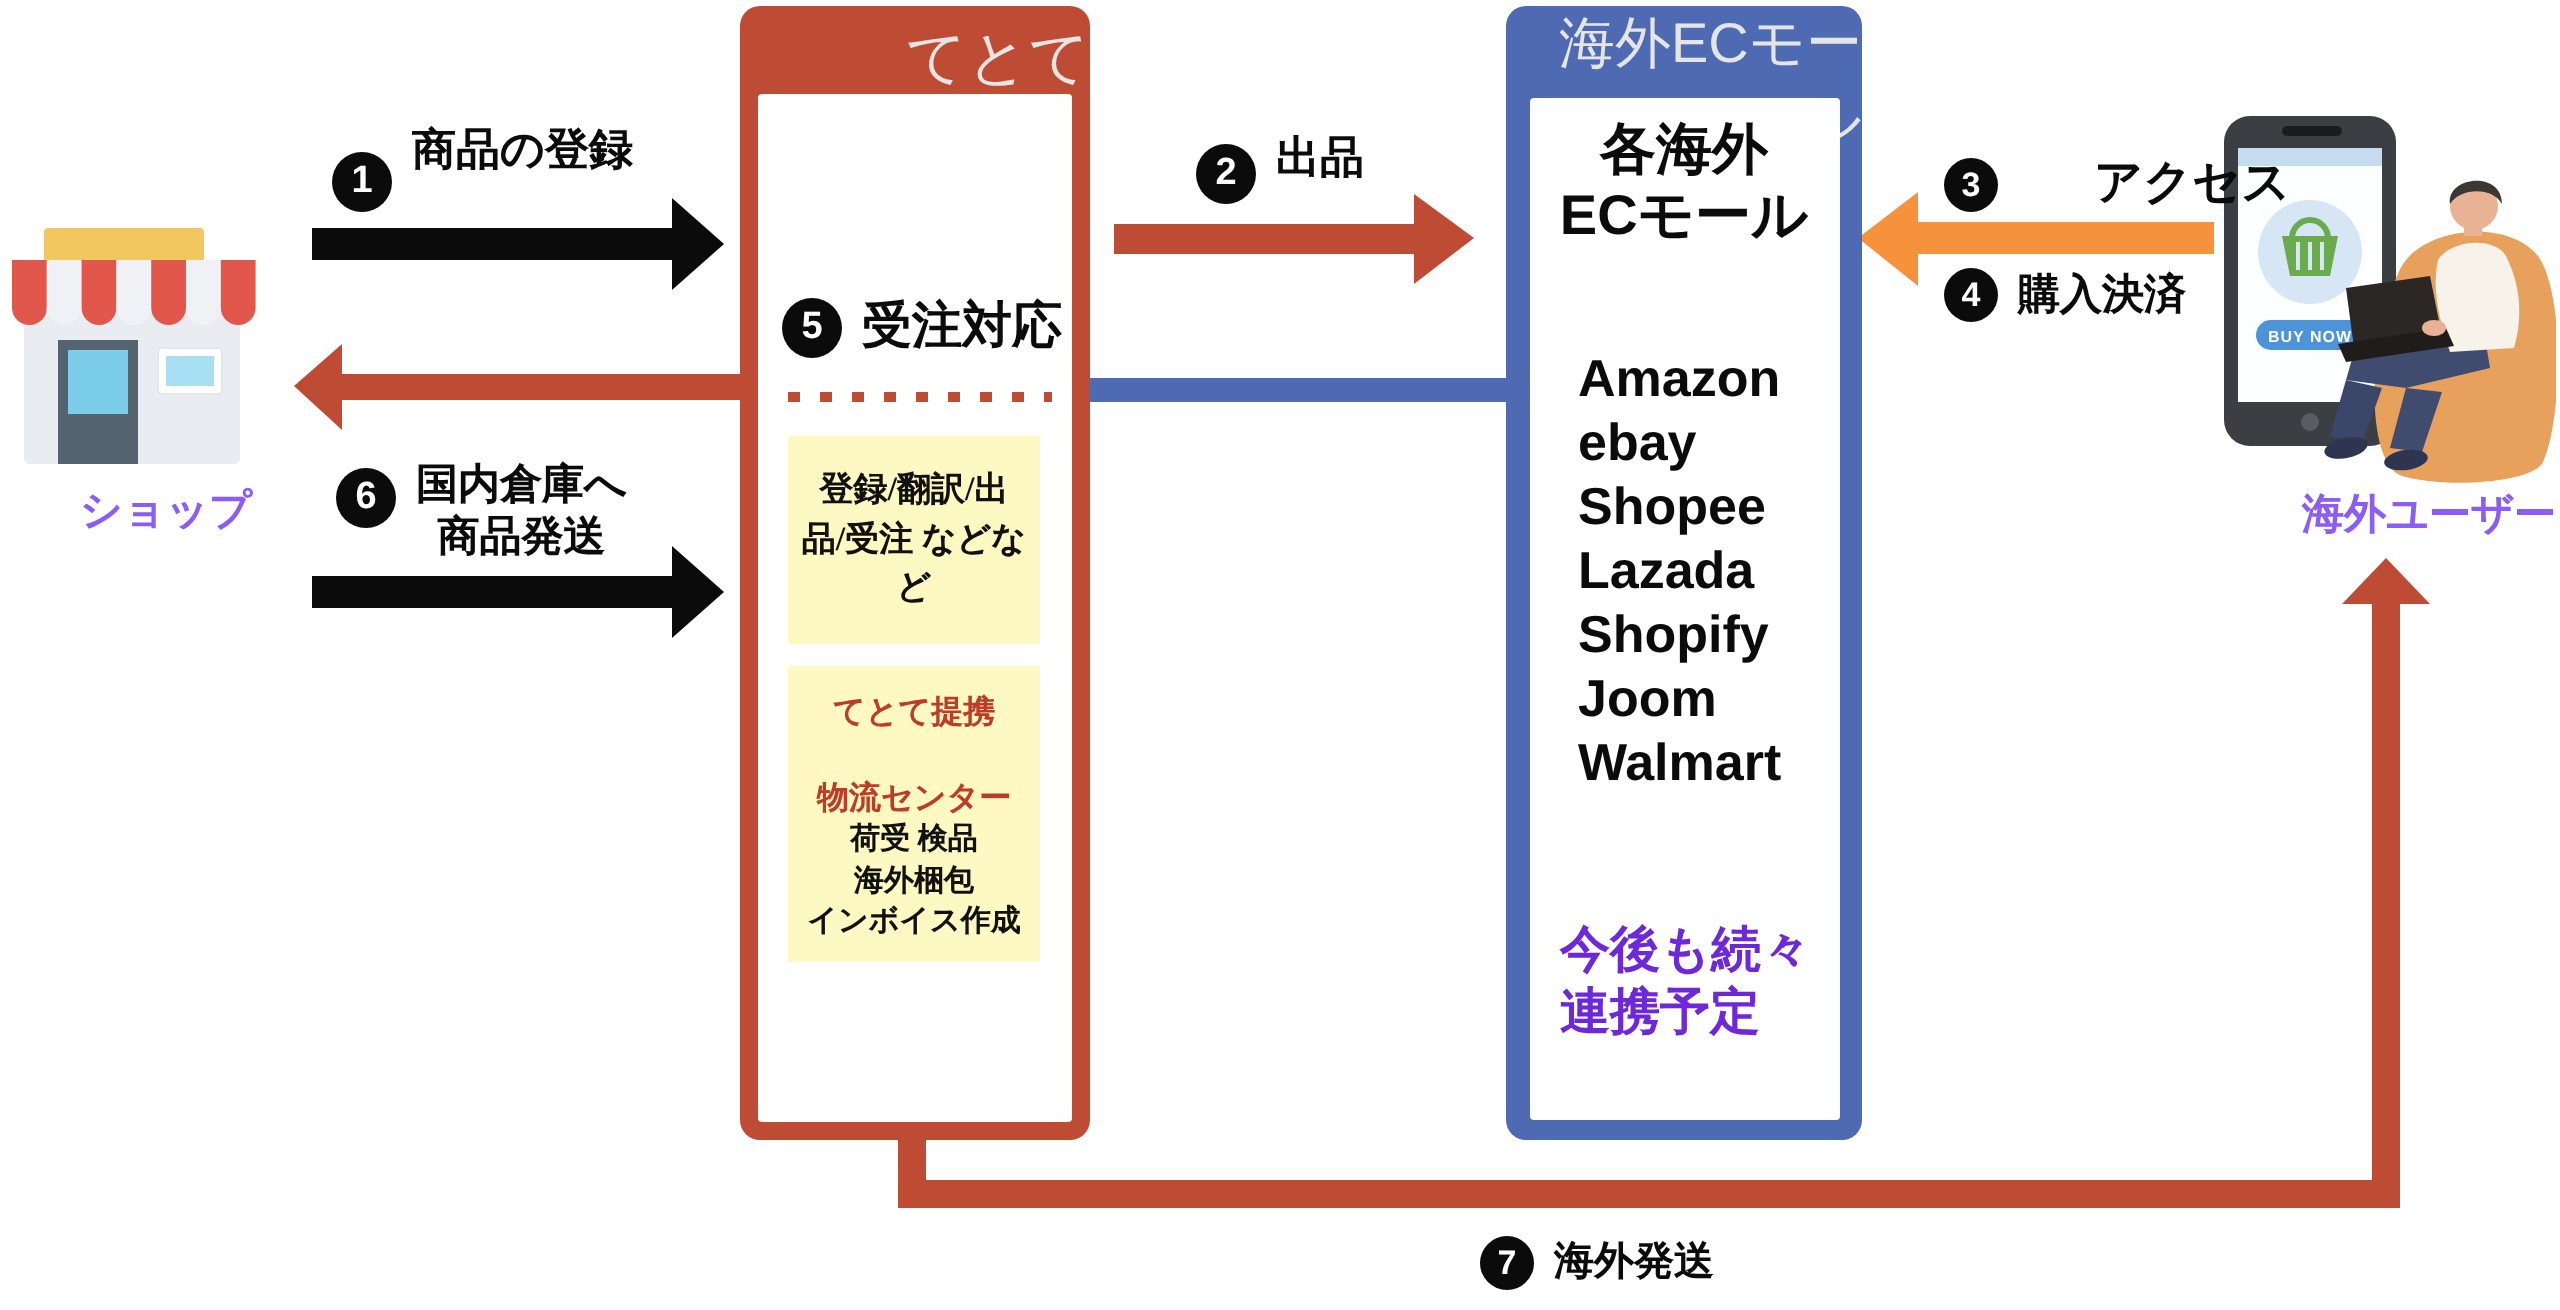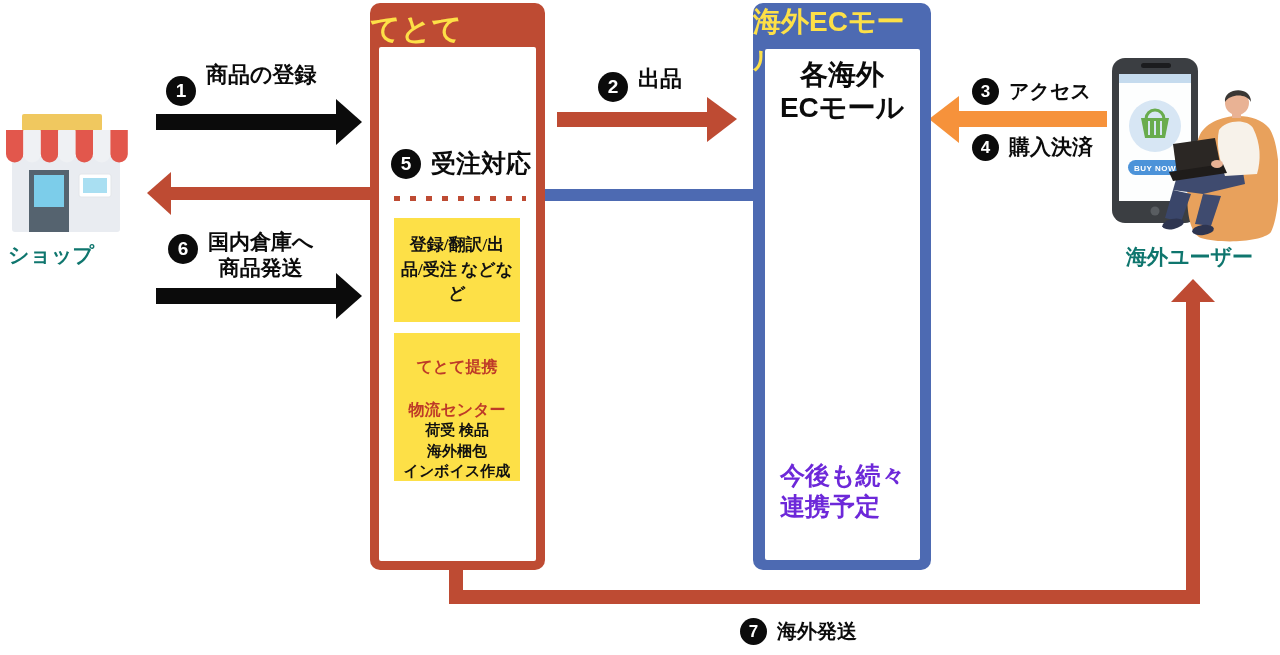--- a/index.html
+++ b/index.html
@@ -5,57 +5,57 @@
   html,body{margin:0;padding:0;background:#fff;}
   .canvas{position:relative;width:1280px;height:655px;background:#ffffff;overflow:hidden;
           font-family:"Liberation Sans",sans-serif;}
   .abs{position:absolute;}
   
   .arrows{position:absolute;left:0;top:0;z-index:1;}
   
   .box{position:absolute;z-index:2;border-radius:10px;}
   .box--tetote{left:370px;top:3px;width:175px;height:567px;background:#BE4B33;}
   .box--ec{left:753px;top:3px;width:178px;height:567px;background:#4D6AB2;}
-  .box-title{color:#fde047;font-weight:bold;text-align:left;}
+  .box-title{color:#e5e5e5;font-weight:normal;text-align:right;}
   .box--tetote .box-title{font-size:30px;padding-top:6px;}
   .box--ec .box-title{font-size:28px;}
   .box-inner{position:absolute;background:#fff;border-radius:2px;}
   .box--tetote .box-inner{left:9px;right:9px;top:44px;bottom:9px;}
   .box--ec .box-inner{left:12px;right:11px;top:46px;bottom:10px;}
   
   .step{position:absolute;z-index:3;display:flex;gap:10px;align-items:flex-start;}
   .step--center{align-items:center;}
   .stepnum{flex:none;width:30px;height:30px;border-radius:50%;background:#0B0B0B;color:#fff;
            display:flex;align-items:center;justify-content:center;font-weight:bold;font-size:19px;
            font-family:"Liberation Sans",sans-serif;}
   .step--sm .stepnum{width:27px;height:27px;font-size:17px;}
   .steptext{font-family:"Liberation Serif","DejaVu Serif",serif;font-weight:bold;color:#0B0B0B;
             font-size:22px;line-height:1.22;white-space:pre-line;}
   
   .dashline{left:394px;top:196px;width:132px;height:5px;z-index:3;
             background:repeating-linear-gradient(90deg,#BE4B33 0 6px,transparent 6px 16px);}
-  .graybox{background:#fde047;z-index:3;box-sizing:border-box;text-align:center;color:#111;}
+  .graybox{background:#fef9c3;z-index:3;box-sizing:border-box;text-align:center;color:#111;}
   .graybox--services{left:394px;top:218px;width:126px;height:104px;display:flex;align-items:center;
             justify-content:center;padding:0 5px;font-family:"Liberation Serif",serif;
             font-weight:bold;font-size:17px;line-height:1.45;}
-  .graybox--logistics{left:394px;top:333px;width:126px;height:148px;padding-top:24px;}
+  .graybox--logistics{left:394px;top:333px;width:126px;height:148px;padding-top:14px;}
   .redtxt{color:#BE3B28;font-weight:bold;font-size:16px;line-height:1.25;}
   .spacer{height:23px;}
   .logi-item{font-family:"Liberation Serif",serif;font-weight:bold;font-size:15px;line-height:1.38;}
   .options{left:376px;top:490px;width:163px;text-align:center;z-index:3;font-weight:bold;
            font-size:13px;line-height:1.55;color:#111;}
   
   .ec-heading{left:765px;top:58px;width:154px;text-align:center;z-index:3;font-weight:bold;
               font-size:28px;line-height:33px;white-space:pre-line;color:#0B0B0B;}
   .malls{left:789px;top:173px;z-index:3;}
   .mall{font-weight:bold;font-size:26px;line-height:32px;color:#0B0B0B;}
   .future{left:780px;top:460px;z-index:3;font-weight:bold;font-size:25px;line-height:31px;
           white-space:pre-line;color:#6d28d9;}
   
-  .actor-label{z-index:3;text-align:left;font-weight:bold;color:#0f766e;}
+  .actor-label{z-index:3;text-align:right;font-weight:bold;color:#8b5cf6;}
   .shop-label{left:8px;top:241px;width:118px;font-size:21px;}
   .user-label{left:1126px;top:243px;width:152px;font-size:21px;
               font-family:"Liberation Serif","DejaVu Serif",serif;}
   .illu{position:absolute;z-index:2;}
 </style>
 </head>
 <body>
 
 <div class="canvas">
 
@@ -128,20 +128,29 @@
     <div class="logi-item">海外梱包</div>
     <div class="logi-item">インボイス作成</div>
   </div>
 
   <div class="box box--ec">
     <div class="box-title">海外ECモール</div>
     <div class="box-inner"></div>
   </div>
   <div class="abs ec-heading">各海外
 ECモール</div>
+  <div class="abs malls">
+    <div class="mall">Amazon</div>
+    <div class="mall">ebay</div>
+    <div class="mall">Shopee</div>
+    <div class="mall">Lazada</div>
+    <div class="mall">Shopify</div>
+    <div class="mall">Joom</div>
+    <div class="mall">Walmart</div>
+  </div>
   <div class="abs future">今後も続々
 連携予定</div>
 
   <svg class="illu" style="left:1103px;top:52px;" width="175" height="195" viewBox="0 0 175 195">
     <g>
       <rect x="9" y="6" width="86" height="165" rx="13" fill="#3B3E42"></rect>
       <rect x="38" y="11" width="30" height="5" rx="2.5" fill="#1B1C1E"></rect>
       <rect x="16" y="22" width="72" height="127" fill="#FDFEFE"></rect>
       <rect x="16" y="22" width="72" height="9" fill="#C5DBEE"></rect>
       <circle cx="52" cy="74" r="26" fill="#D7E6F4"></circle>
@@ -180,21 +189,21 @@
   <div class="step" style="left:166px;top:62px;">
     <span class="stepnum" style="margin-top:14px;">1</span>
     <span class="steptext">商品の登録</span>
   </div>
   <div class="step" style="left:598px;top:66px;">
     <span class="stepnum" style="margin-top:6px;">2</span>
     <span class="steptext">出品</span>
   </div>
   <div class="step step--sm step--center" style="left:972px;top:78px;">
     <span class="stepnum">3</span>
-    <span class="steptext" style="font-size:20px;">アクセス</span>
+    <span class="steptext" style="font-size:24px;margin-left:38px;">アクセス</span>
   </div>
   <div class="step step--sm step--center" style="left:972px;top:134px;">
     <span class="stepnum">4</span>
     <span class="steptext" style="font-size:21px;">購入決済</span>
   </div>
   <div class="step step--center" style="left:391px;top:149px;z-index:4;">
     <span class="stepnum">5</span>
     <span class="steptext" style="font-size:25px;">受注対応</span>
   </div>
   <div class="step" style="left:168px;top:230px;">

